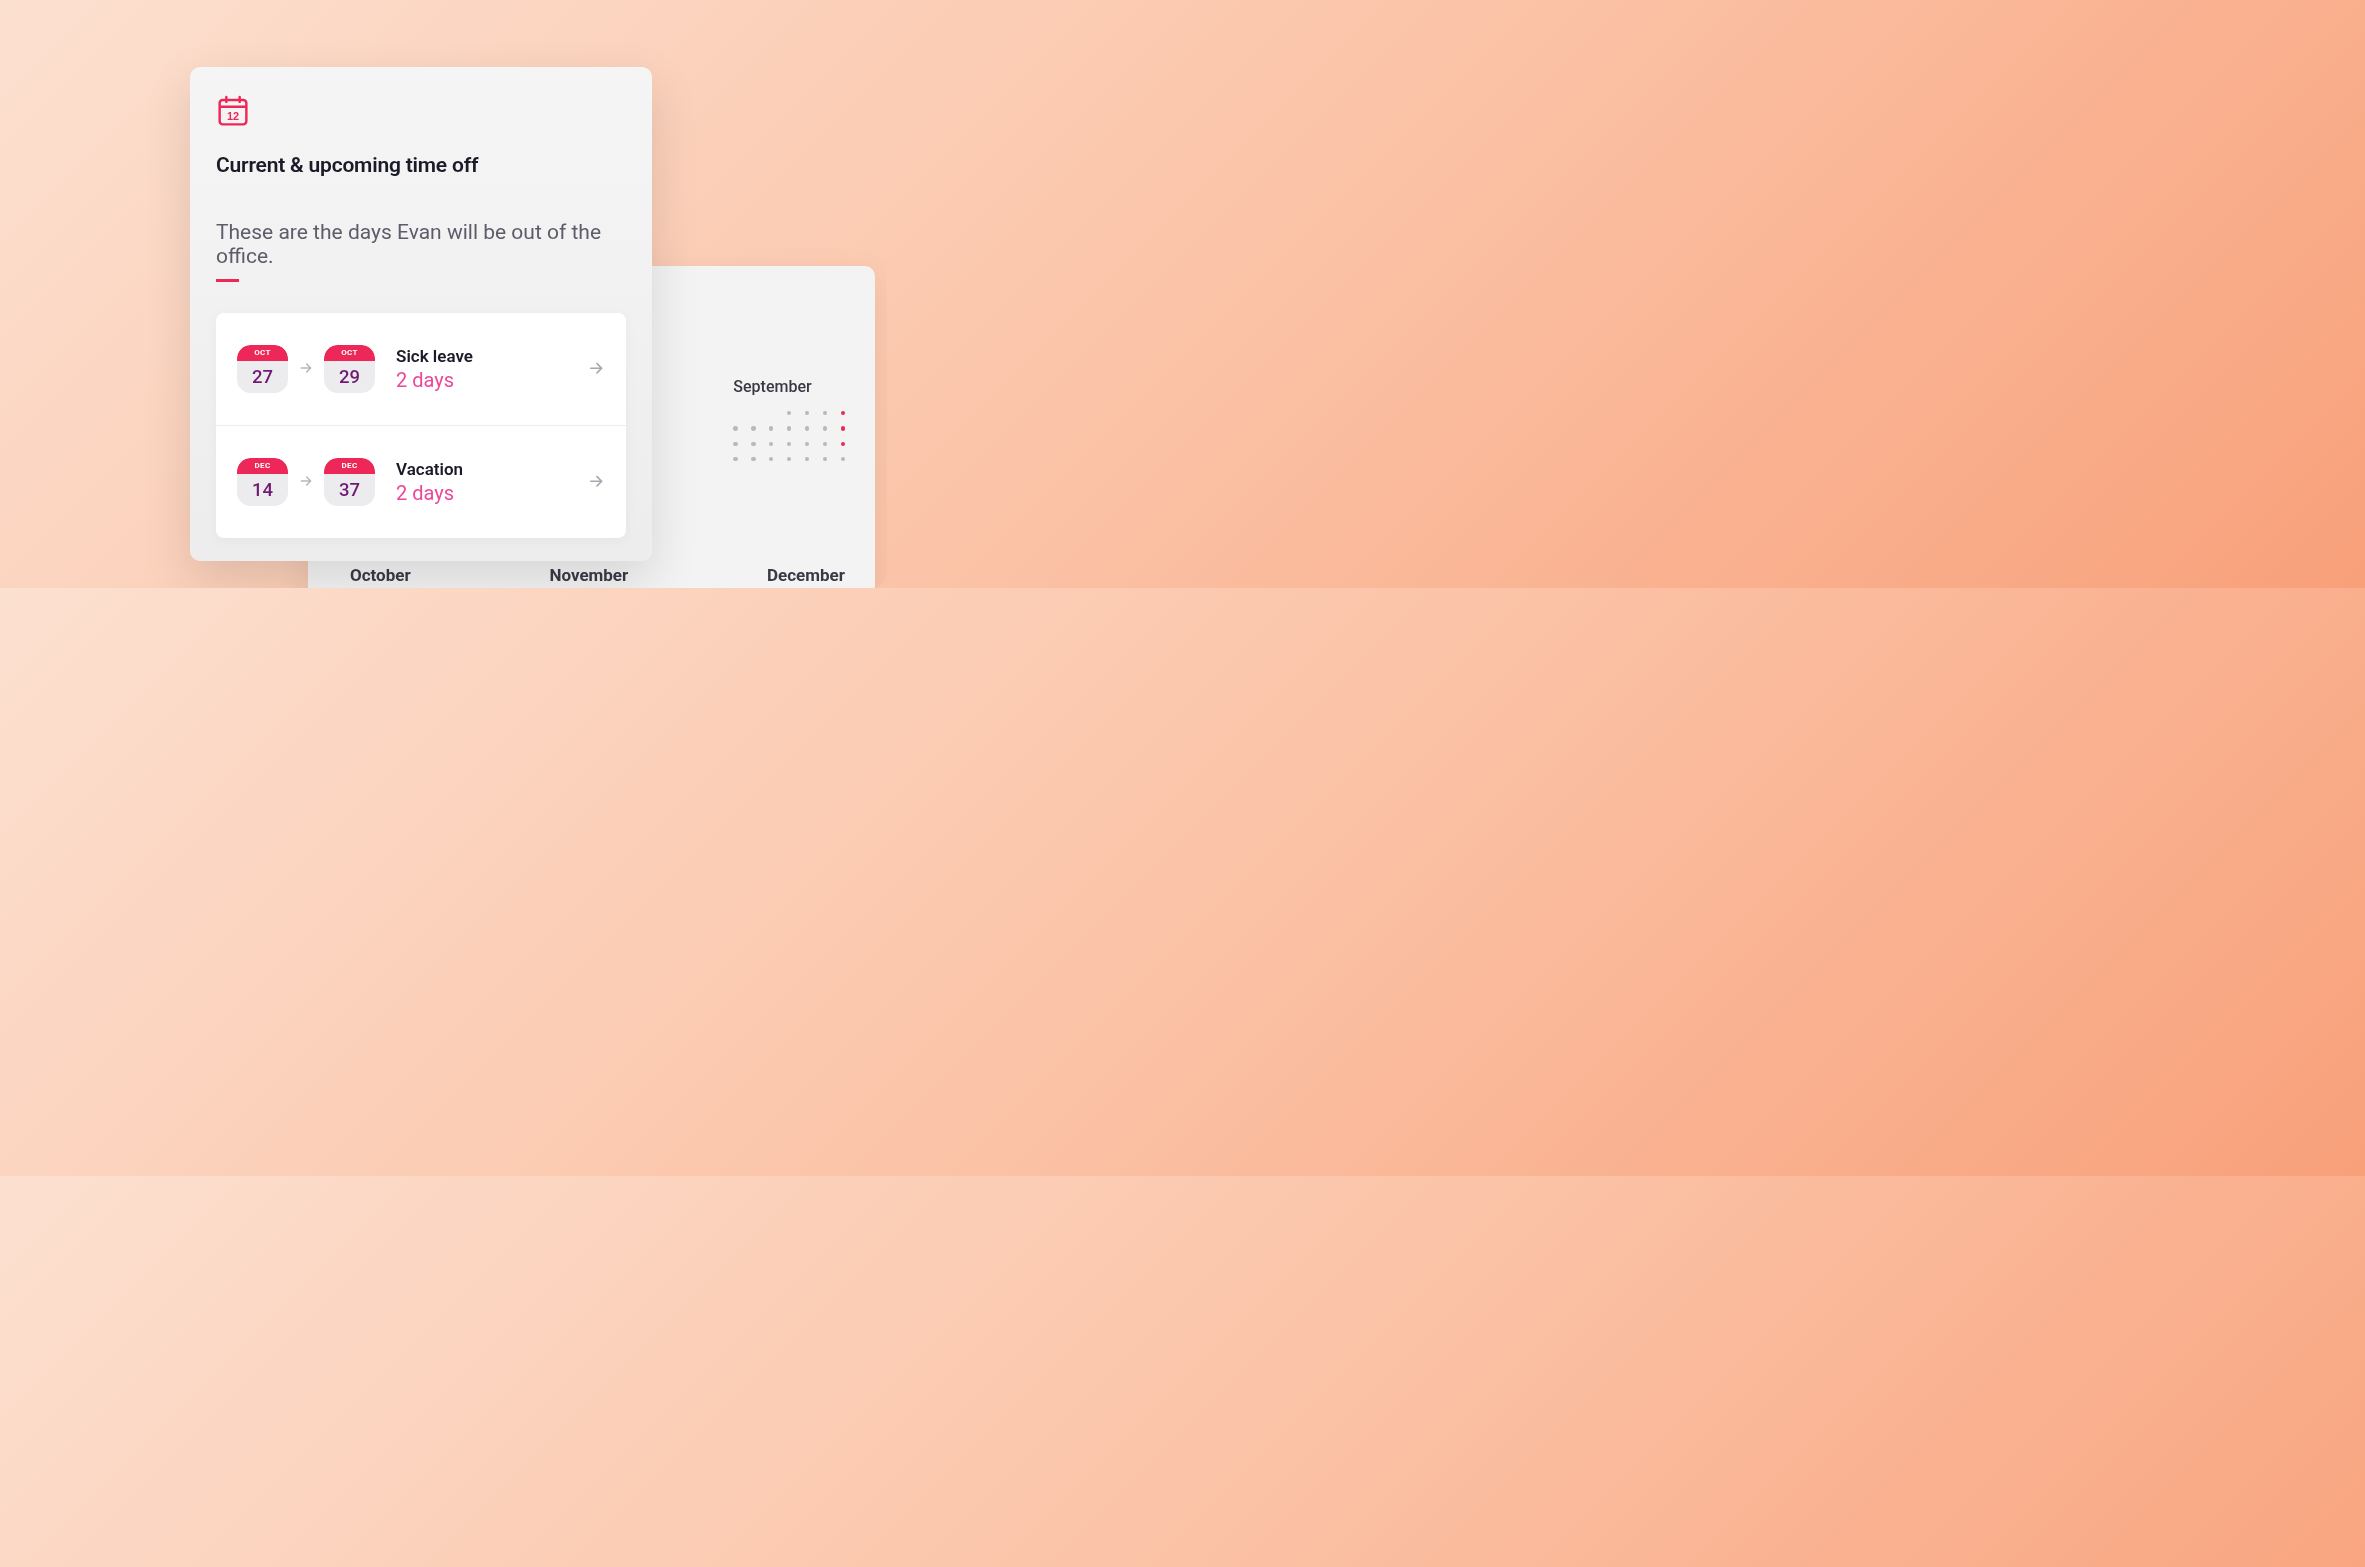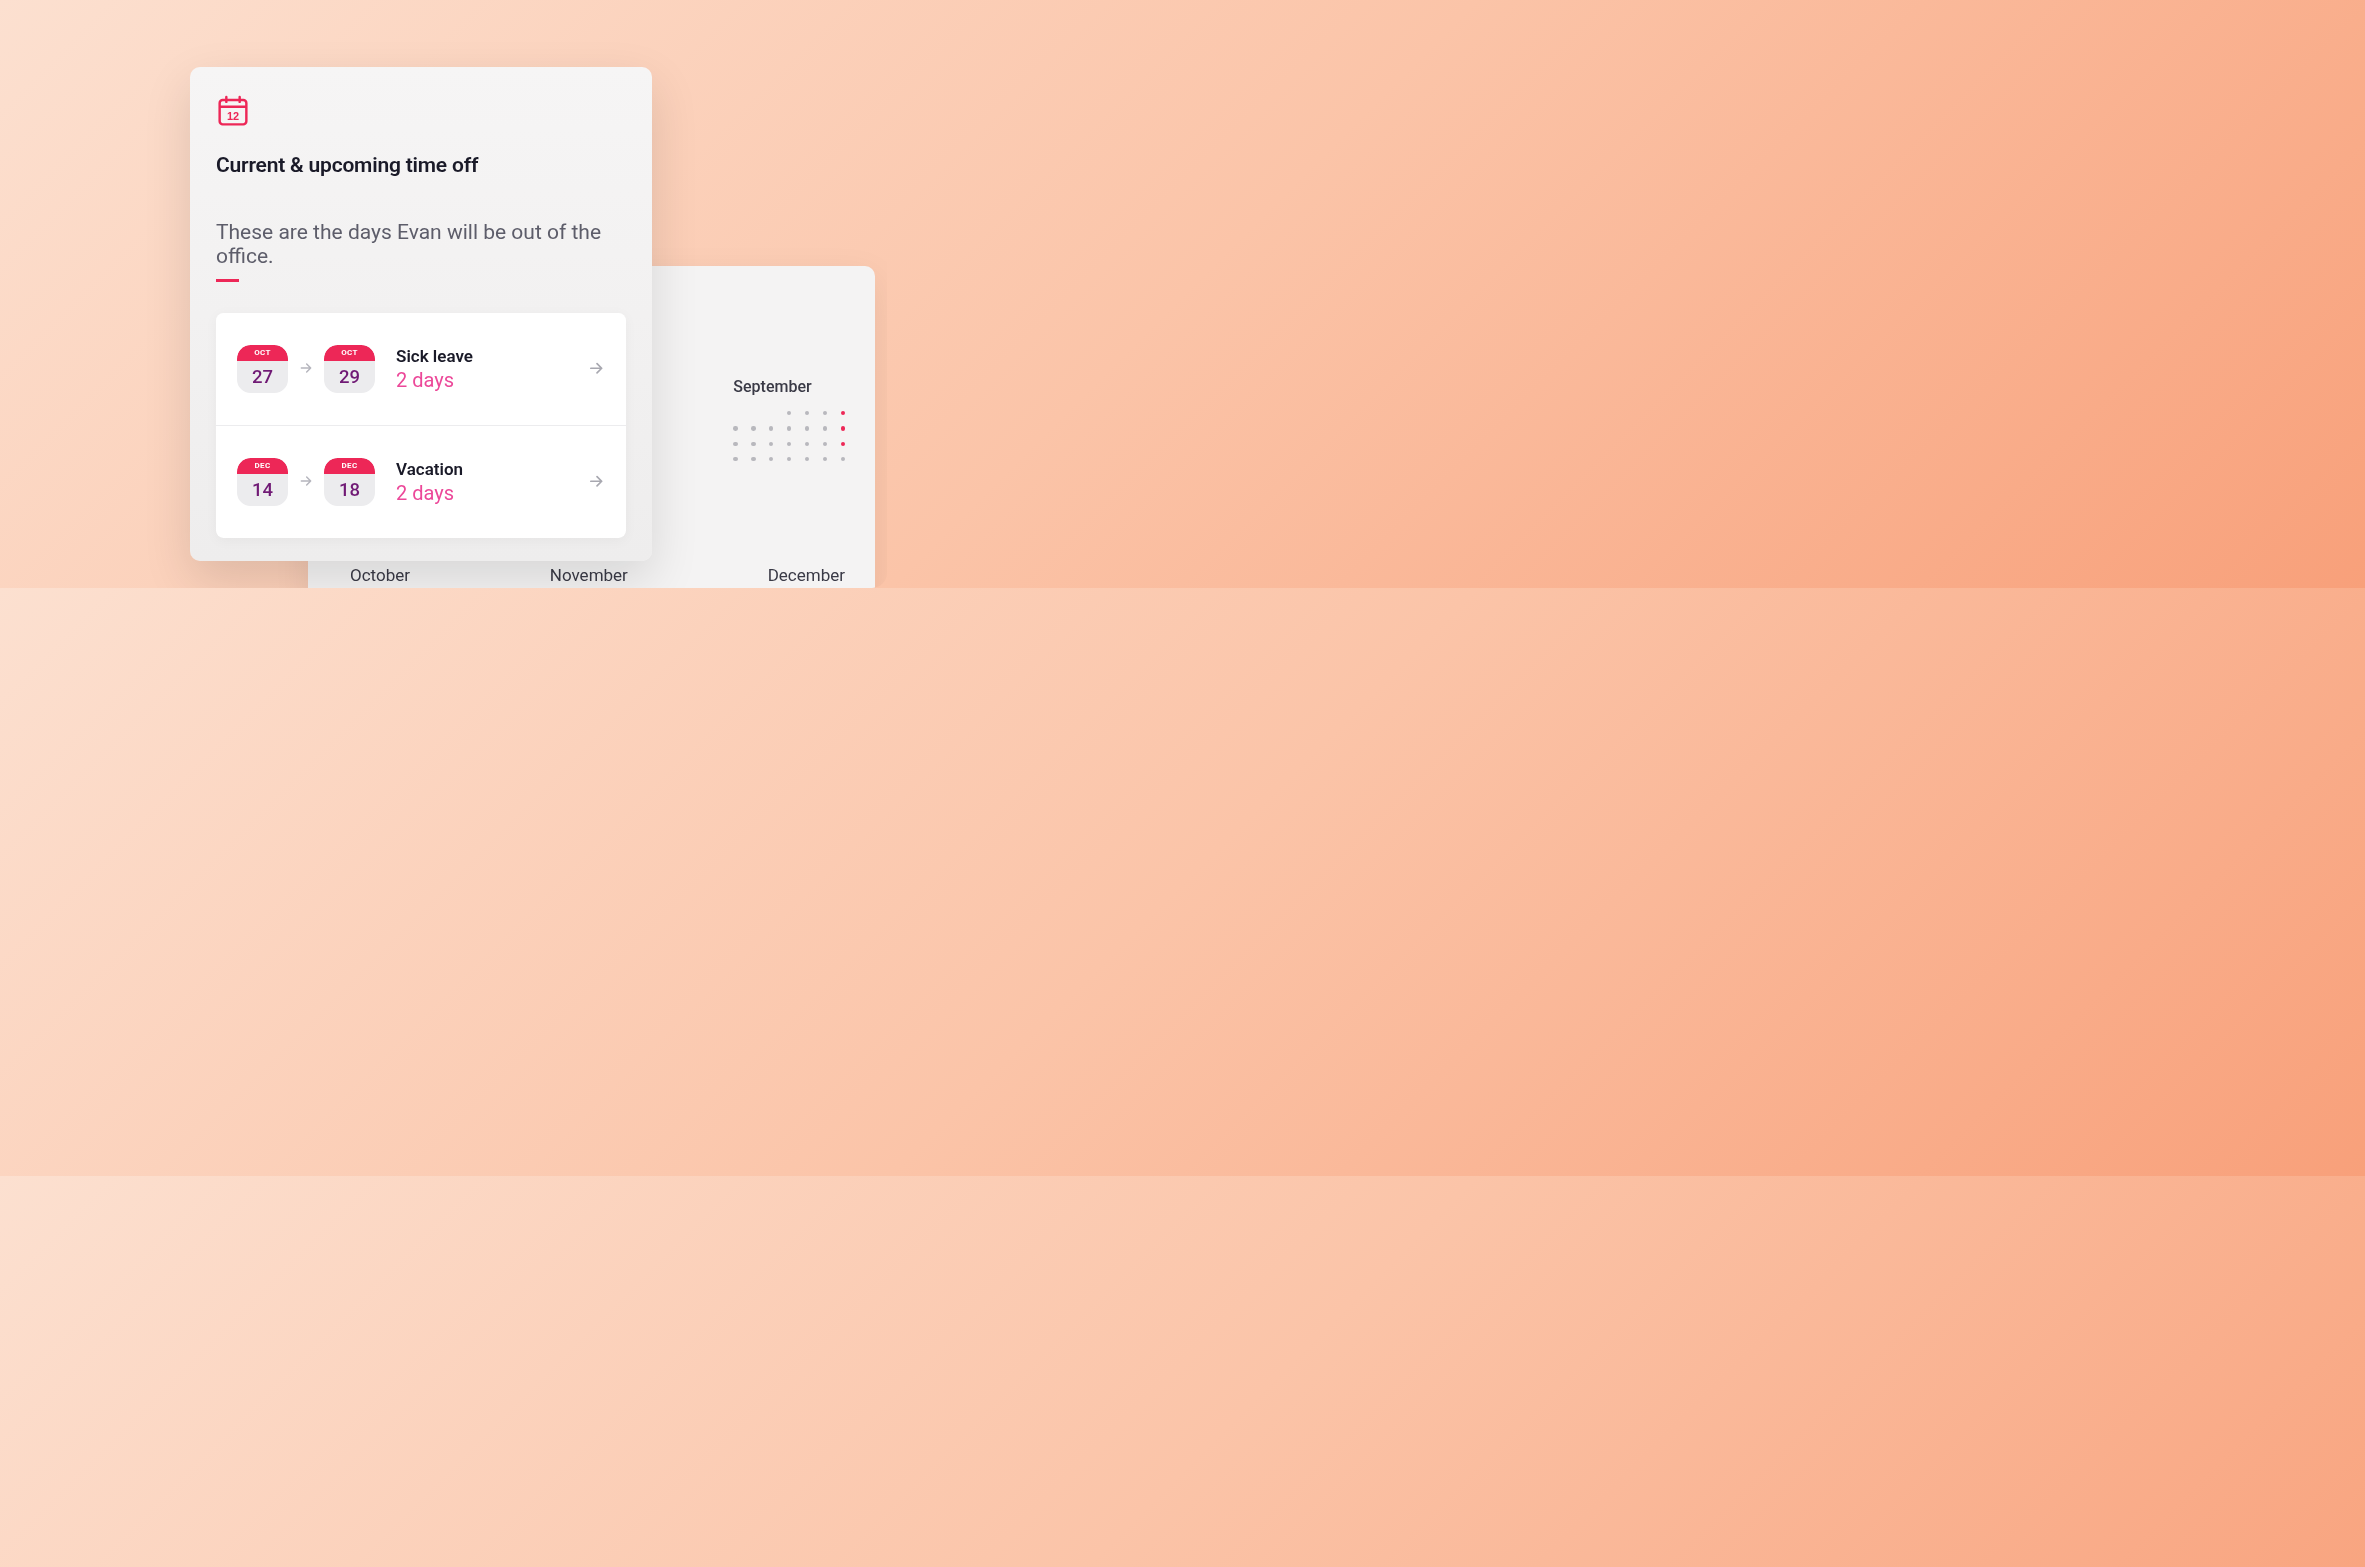--- a/index.html
+++ b/index.html
@@ -60,21 +60,21 @@
       position: absolute;
       bottom: 13.6px;
       left: 42px;
       right: 30px;
       display: flex;
       justify-content: space-between;
     }
     .month-nav-item {
       font-size: 17px;
       color: #3a3a46;
-      font-weight: 400;
+      font-weight: 700;
     }
     .main-card {
       position: absolute;
       top: 67px;
       left: 190px;
       width: 462px;
       background: linear-gradient(180deg, #f6f5f5 0%, #eeeded 100%);
       border-radius: 10px;
       box-shadow: 0 18.5px 49px rgba(0,0,0,0.12);
       padding: 27px 26px 23.4px 26px;
@@ -276,21 +276,21 @@
       </div>
       <span class="arrow-small">
         <svg width="16" height="16" viewBox="0 0 24 24" fill="none">
             <path d="M5 12h14M13 6l6 6-6 6" stroke="#b5b5bd" stroke-width="2.2" stroke-linecap="round" stroke-linejoin="round"></path>
           </svg>
       </span>
       <div class="date-badge">
         <div class="date-badge-top">
             <span class="date-badge-month">DEC</span>
           </div>
-        <div class="date-badge-day">18</div>
+        <div class="date-badge-day">37</div>
       </div>
       <div class="entry-text">
         <div class="entry-title">Vacation</div>
         <div class="entry-meta">2 days</div>
       </div>
       <span class="arrow-right">
         <svg width="18.5" height="18.5" viewBox="0 0 24 24" fill="none">
             <path d="M5 12h14M13 6l6 6-6 6" stroke="#a8a8b0" stroke-width="2.2" stroke-linecap="round" stroke-linejoin="round"></path>
           </svg>
       </span>

